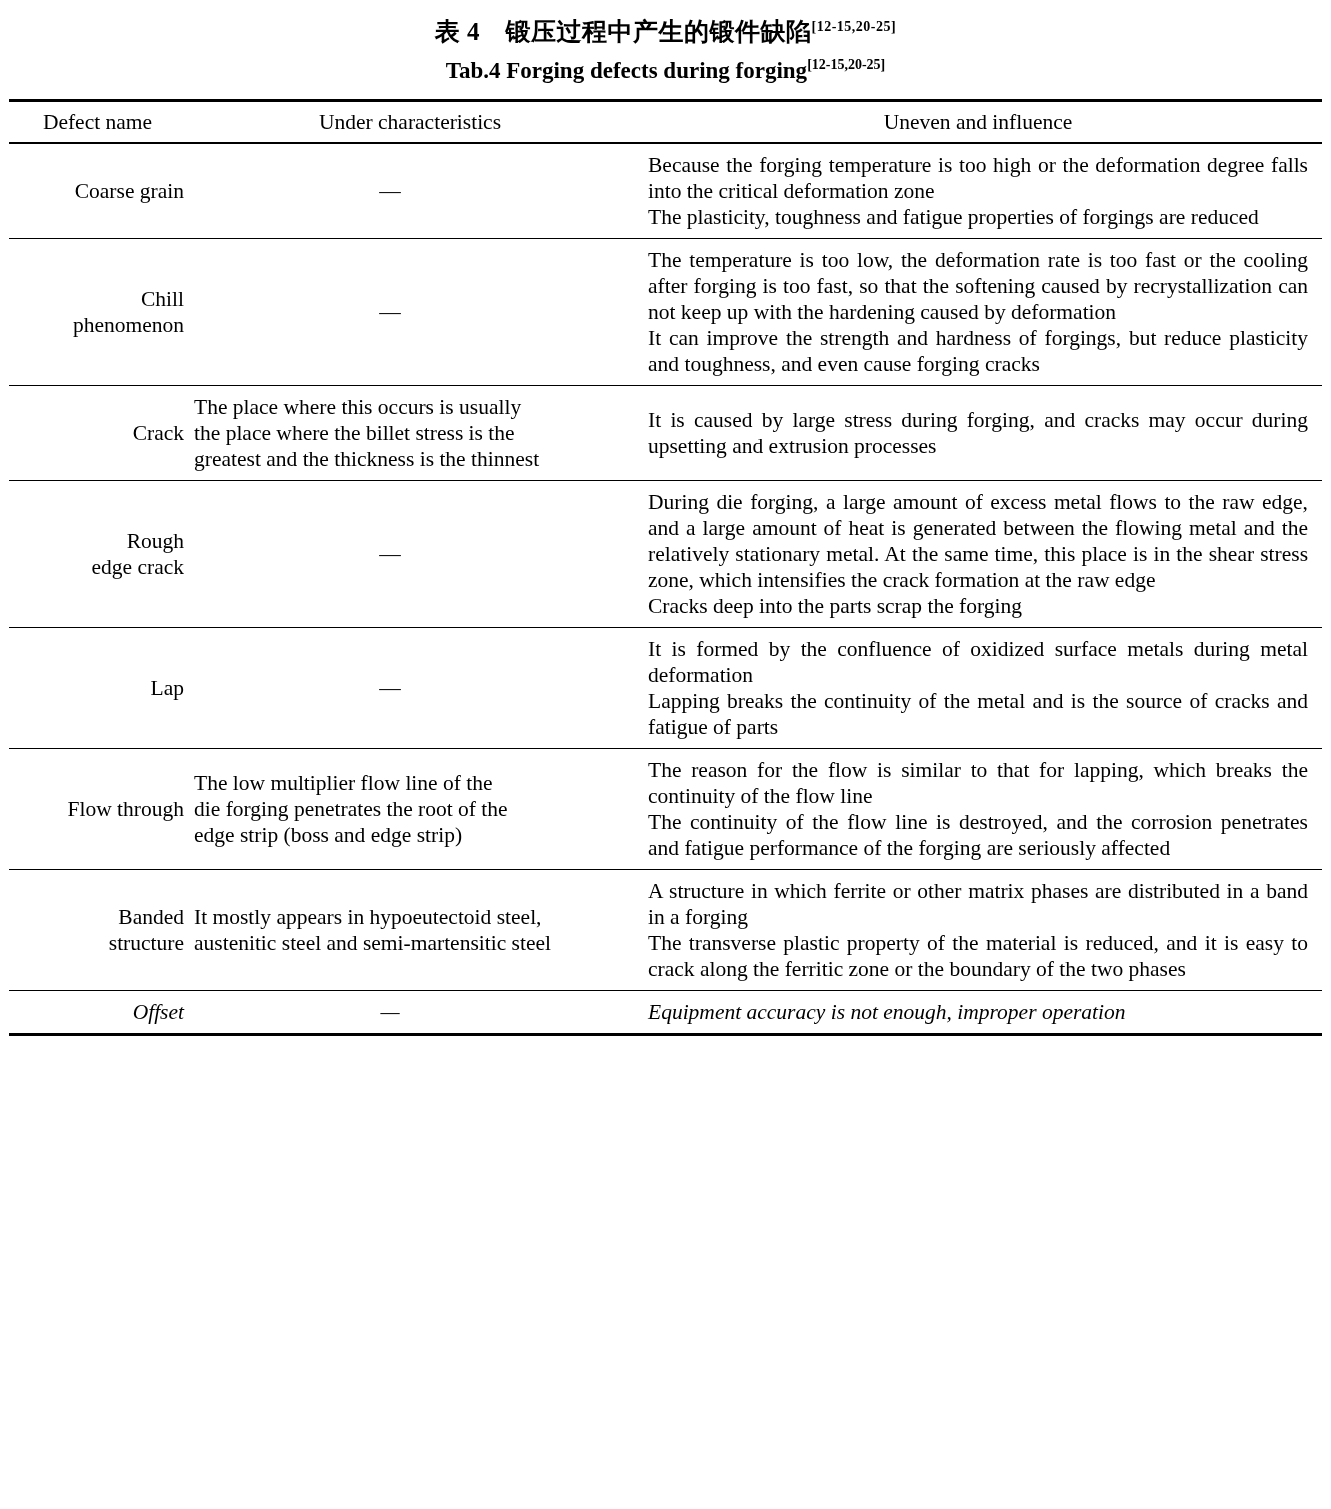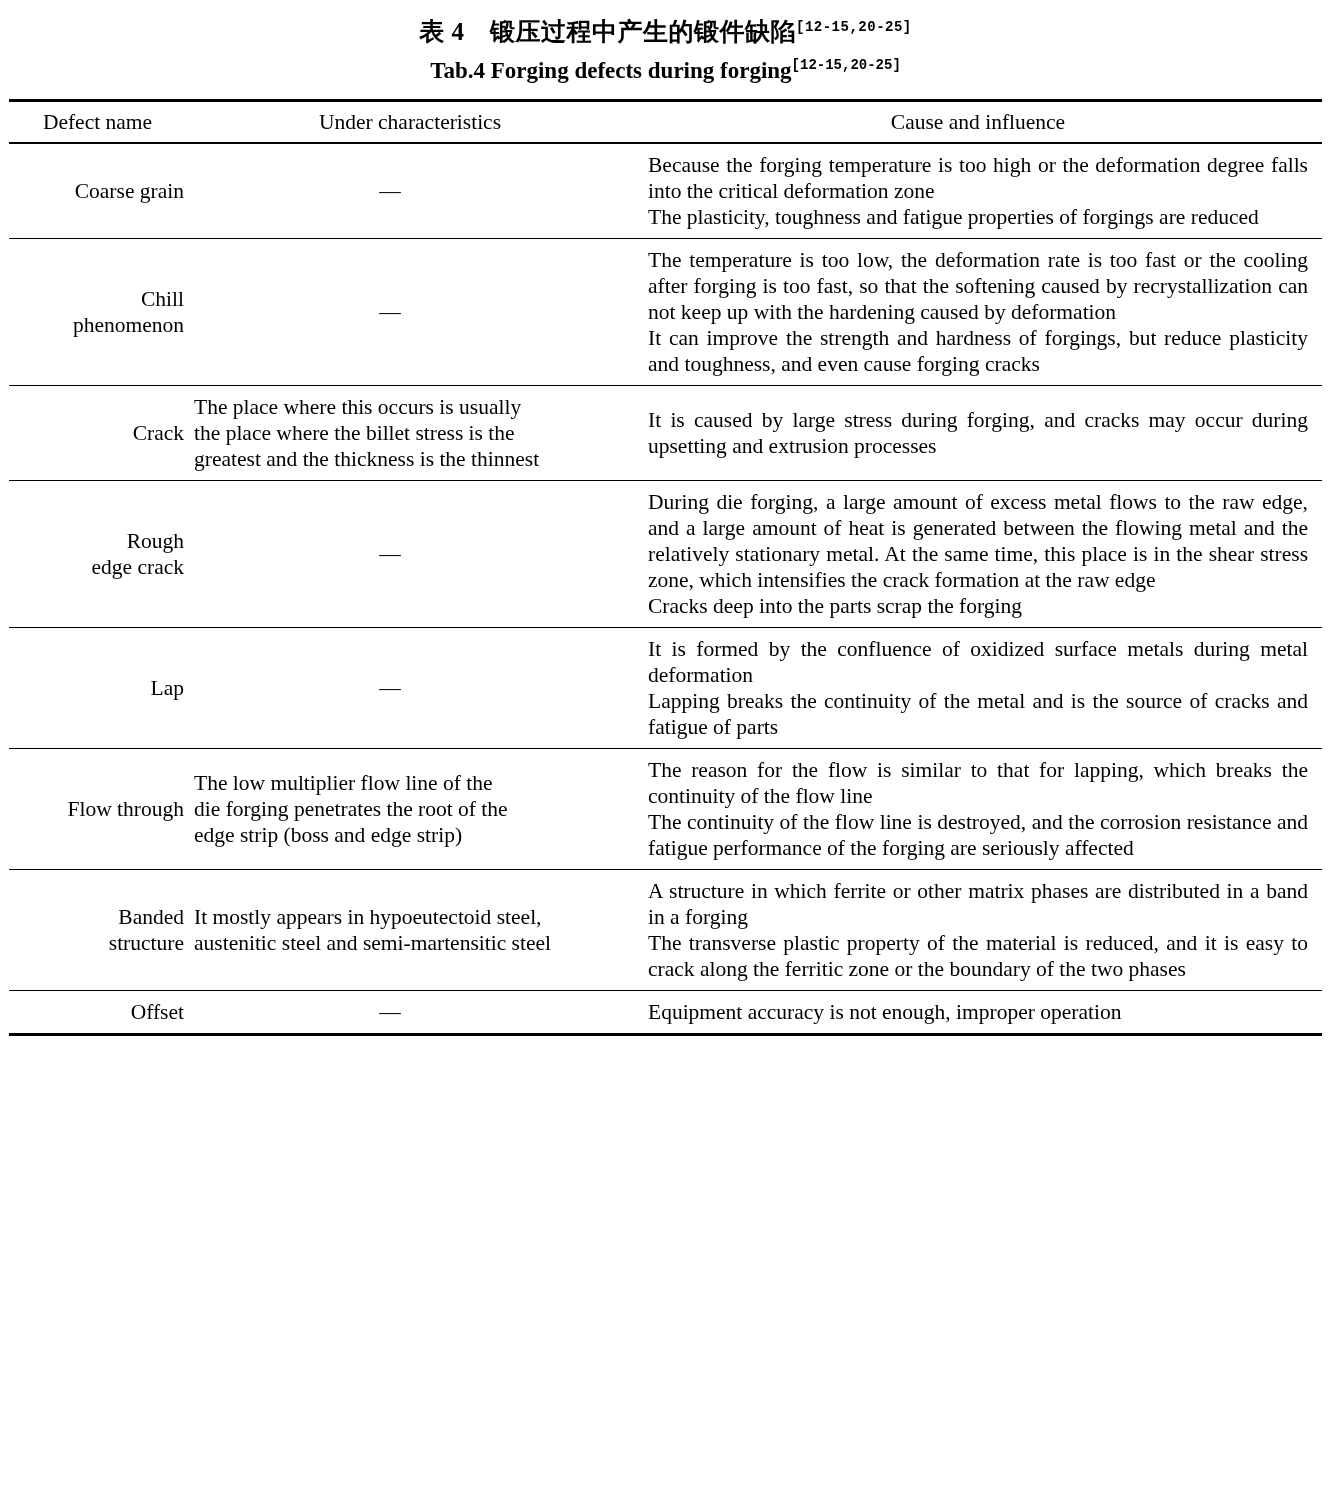--- a/index.html
+++ b/index.html
@@ -2,21 +2,21 @@
 <html><head>
 <meta charset="utf-8">
 <style>
   html, body { margin: 0; padding: 0; background: #ffffff; color: #000000; }
   body { width: 1331px; font-family: "Liberation Serif", serif; }
   .page { box-sizing: border-box; width: 1331px; padding: 10px 9px 6px 9px; }
 
   .title-block { text-align: center; margin-bottom: 12px; }
   .title-zh { font-weight: bold; font-size: 25px; line-height: 34px; letter-spacing: 0.5px; }
   .title-en { font-weight: bold; font-size: 23px; line-height: 32px; }
-  .title-zh sup, .title-en sup { font-size: 14px; font-weight: bold; font-family: Liberation Mono, monospace; }
+  .title-zh sup, .title-en sup { font-size: 14px; font-weight: bold; }
 
   table.defects {
     width: 100%;
     border-collapse: collapse;
     border-top: 3.5px solid #000;
     border-bottom: 3.5px solid #000;
     font-size: 21.5px;
     line-height: 26px;
   }
   col.c1 { width: 177px; }
@@ -31,21 +31,21 @@
     border-bottom: 2px solid #000;
     margin-top: 33px;
   }
 
   tbody td {
     border-bottom: 1.5px solid #000;
     vertical-align: middle;
     white-space: pre-line;
     padding: 8px 4px;
   }
-  tbody tr:last-child td { border-bottom: none; }
+  tbody tr:last-child td { border-bottom: none; font-style: italic; }
 
   td.name  { text-align: right; padding-left: 7px;  padding-right: 2px; }
   td.char  { text-align: left; padding-left: 8px;  padding-right: 10px; }
   td.char.dash { text-align: center; padding-left: 0; padding-right: 40px; }
   td.cause { text-align: justify; padding-left: 14px; padding-right: 14px; }
 </style>
 </head>
 <body>
 
 <div class="page">
@@ -58,21 +58,21 @@
   <table class="defects">
     <colgroup>
         <col class="c1">
         <col class="c2">
         <col class="c3">
       </colgroup>
     <thead>
       <tr>
         <th>Defect name</th>
         <th>Under characteristics</th>
-        <th>Cause and influence</th>
+        <th>Uneven and influence</th>
       </tr>
     </thead>
     <tbody>
       <tr>
         <td class="name">Coarse grain</td>
         <td class="char dash">—</td>
         <td class="cause">Because the forging temperature is too high or the deformation degree falls into the critical deformation zone
 The plasticity, toughness and fatigue properties of forgings are reduced</td>
       </tr>
       <tr>
@@ -101,21 +101,21 @@
         <td class="char dash">—</td>
         <td class="cause">It is formed by the confluence of oxidized surface metals during metal deformation
 Lapping breaks the continuity of the metal and is the source of cracks and fatigue of parts</td>
       </tr>
       <tr>
         <td class="name">Flow through</td>
         <td class="char">The low multiplier flow line of the
 die forging penetrates the root of the
 edge strip (boss and edge strip)</td>
         <td class="cause">The reason for the flow is similar to that for lapping, which breaks the continuity of the flow line
-The continuity of the flow line is destroyed, and the corrosion resistance and fatigue performance of the forging are seriously affected</td>
+The continuity of the flow line is destroyed, and the corrosion penetrates and fatigue performance of the forging are seriously affected</td>
       </tr>
       <tr>
         <td class="name">Banded
 structure</td>
         <td class="char">It mostly appears in hypoeutectoid steel,
 austenitic steel and semi-martensitic steel</td>
         <td class="cause">A structure in which ferrite or other matrix phases are distributed in a band in a forging
 The transverse plastic property of the material is reduced, and it is easy to crack along the ferritic zone or the boundary of the two phases</td>
       </tr>
       <tr>

